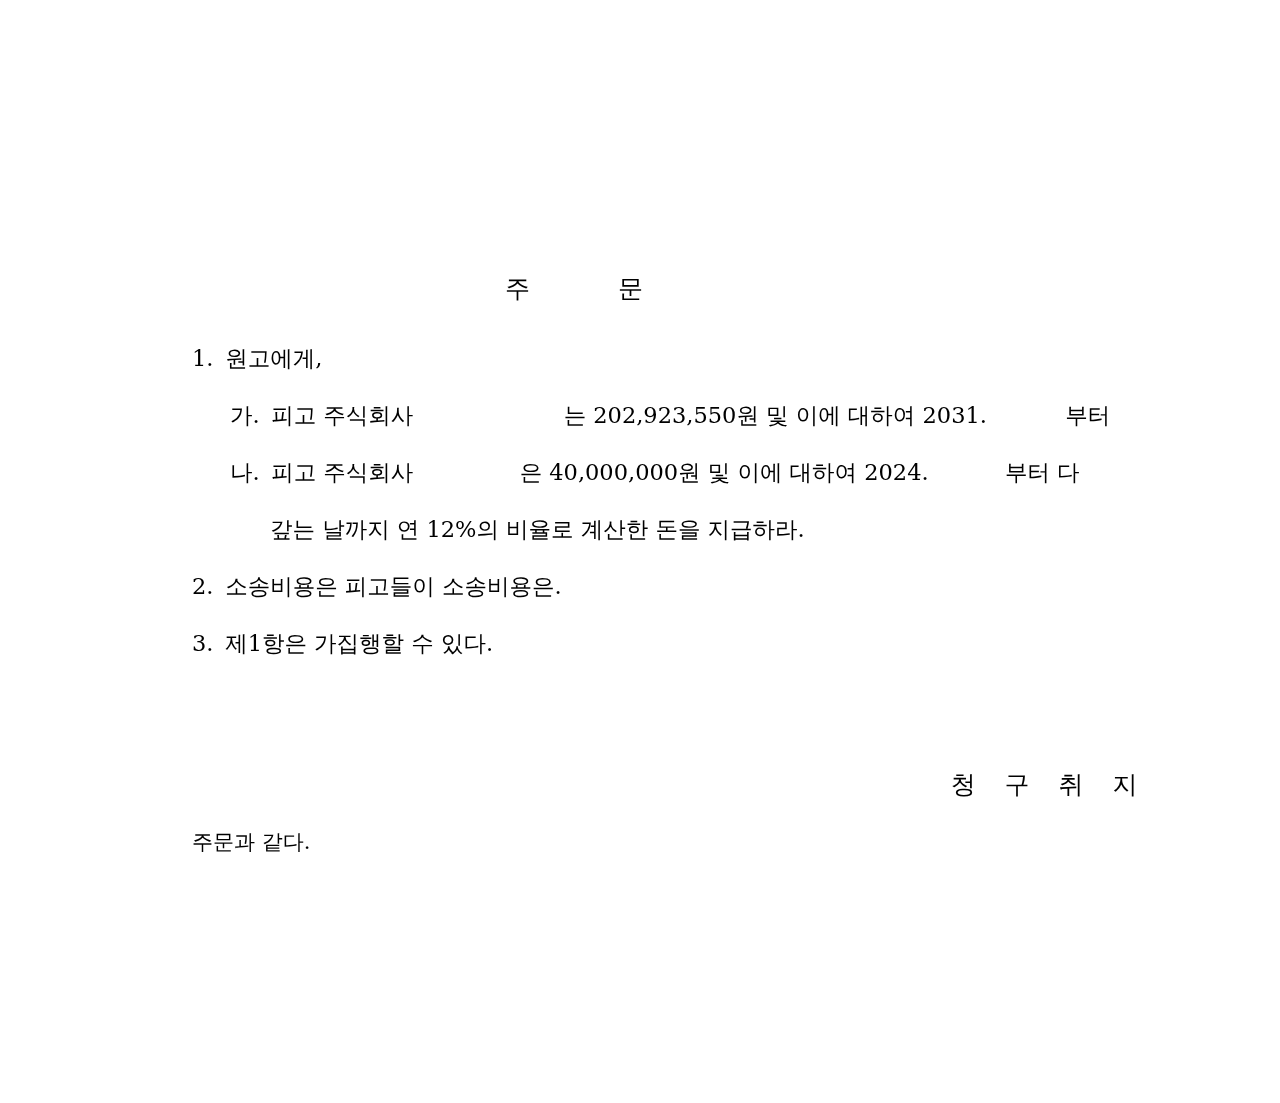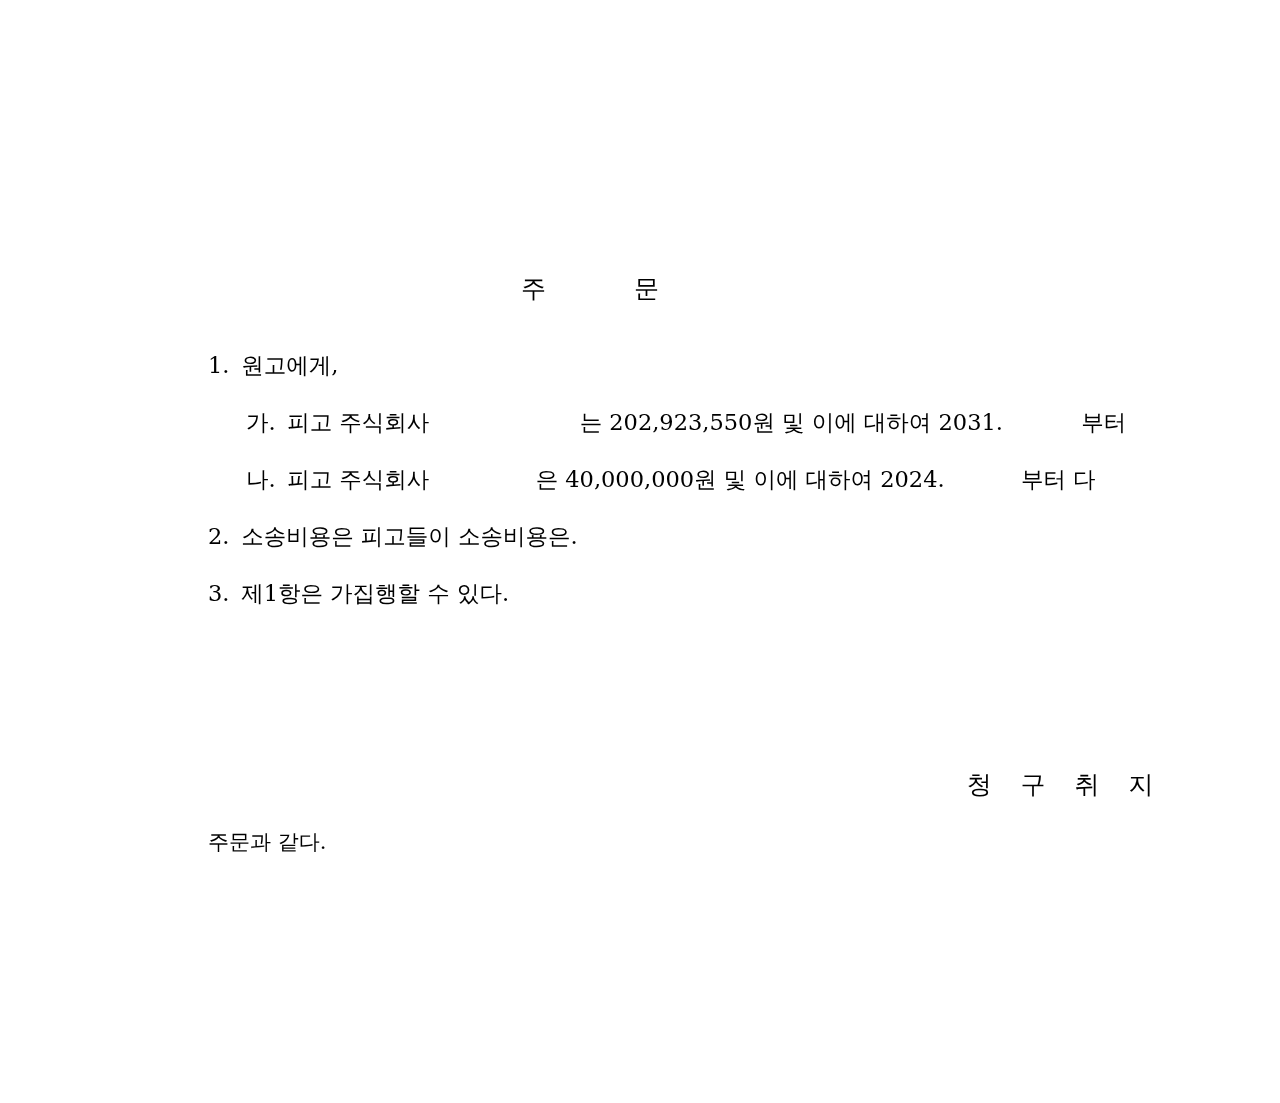--- a/index.html
+++ b/index.html
@@ -13,21 +13,20 @@
     font-family: "DejaVu Serif", "Liberation Serif", serif;
     color: #000000;
     position: relative;
     overflow: hidden;
   }
   .page {
     position: relative;
     width: 1148px;
     height: 1103px;
     box-sizing: border-box;
-    margin-left: 16px;
   }
   .section-heading {
     text-align: center;
     font-size: 25px;
     letter-spacing: 0.06em;
     font-weight: 400;
   }
   .heading-juemun {
     position: absolute;
     left: 0;
@@ -46,21 +45,21 @@
     text-align: right;
   }
   .heading-cheonggu .spaced {
     letter-spacing: 0.42em;
     padding-left: 0.42em;
   }
   .body-block {
     position: absolute;
     left: 192px;
     right: 100px;
-    top: 337px;
+    top: 330px;
     font-size: 22.5px;
     line-height: 57px;
   }
   .item {
     display: block;
     white-space: nowrap;
   }
   .lvl1 {
     text-indent: 0;
   }
@@ -121,20 +120,23 @@
 
     <div class="item lvl2">
       <span class="sub-label">나.</span>
       <span>피고 주식회사</span>
       <span class="blank blank-company-b"></span>
       <span>은 40,000,000원 및 이에 대하여 2024.</span>
       <span class="blank blank-date-b"></span>
       <span>부터 다</span>
     </div>
 
+    <div class="item lvl2-cont">
+      <span>갚는 날까지 연 12%의 비율로 계산한 돈을 지급하라.</span>
+    </div>
 
     <div class="item lvl1">
       <span class="num-label">2.</span>
       <span>소송비용은 피고들이 소송비용은.</span>
     </div>
 
     <div class="item lvl1">
       <span class="num-label">3.</span>
       <span>제1항은 가집행할 수 있다.</span>
     </div>

